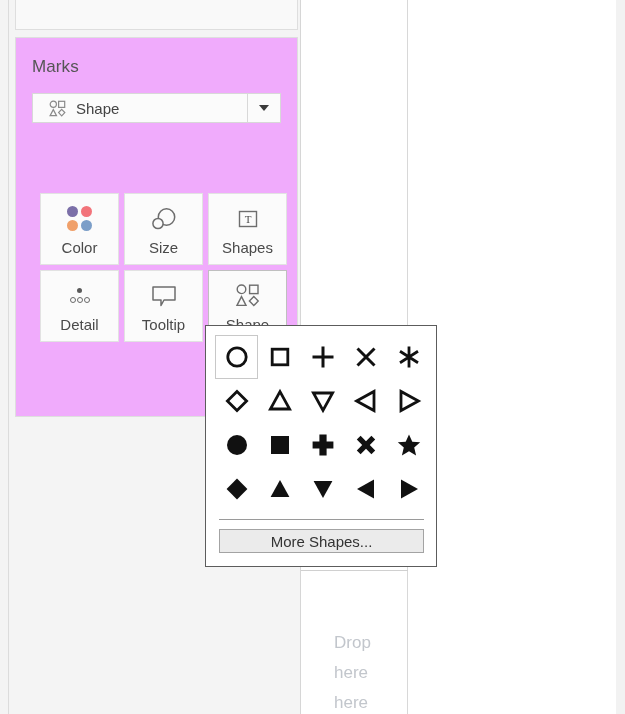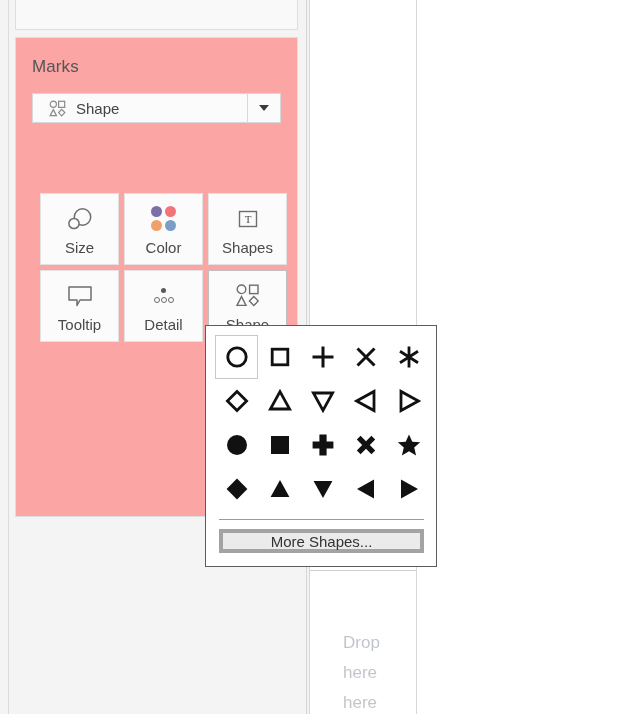--- a/index.html
+++ b/index.html
@@ -45,22 +45,22 @@
     width: 283px; height: 70px;
     background: #f9f9f9;
     border: 1px solid #dedede;
     box-sizing: border-box;
   }
 
   
   #marks-card {
     position: absolute;
     left: 15px; top: 37px;
-    width: 283px; height: 480px;
-    background: #fca5a5;
+    width: 283px; height: 380px;
+    background: #f0abfc;
     border: 1px solid #dedede;
     box-sizing: border-box;
   }
   #marks-title {
     position: absolute;
     left: 16px; top: 19px;
     font-size: 17px;
     color: #555555;
     letter-spacing: 0.1px;
   }
@@ -166,21 +166,21 @@
     position: absolute;
     width: 6px; height: 6px; border-radius: 50%;
     border: 1px solid #6a6a6a;
     box-sizing: border-box;
     top: 12px;
   }
 
   
   #view-area {
     position: absolute;
-    left: 309px; top: 0;
+    left: 300px; top: 0;
     width: 316px; height: 714px;
     background: #ffffff;
   }
   #view-left-border {
     position: absolute;
     left: 0px; top: 0;
     width: 1px; height: 714px;
     background: #d6d6d6;
   }
   #view-right-border {
@@ -239,21 +239,21 @@
     position: absolute;
     left: 13px; top: 193px;
     width: 205px; height: 1px;
     background: #9a9a9a;
   }
   #more-shapes-button {
     position: absolute;
     left: 13px; top: 203px;
     width: 205px; height: 24px;
     background: #ebebeb;
-    border: 4px solid #a3a3a3;
+    border: 1px solid #a3a3a3;
     box-sizing: border-box;
     display: flex;
     align-items: center;
     justify-content: center;
     font-size: 15px;
     color: #333333;
   }
 </style>
 </head>
 <body>
@@ -282,75 +282,75 @@
         <span class="caret-down"></span>
       </span>
     </div>
 
     <div id="marks-buttons">
 
       <div class="mark-btn-row">
 
         <div class="mark-btn">
           <span class="mark-btn-icon">
-            <svg width="30" height="26" viewBox="0 0 30 26">
-              <circle cx="17.5" cy="11" r="8.2" fill="none" stroke="#6d6d6d" stroke-width="1.5"></circle>
-              <circle cx="9" cy="17.5" r="5.1" fill="#fbfbfb" stroke="#6d6d6d" stroke-width="1.5"></circle>
-            </svg>
-          </span>
-          <span class="mark-btn-label">Size</span>
-        </div>
-
-        <div class="mark-btn">
-          <span class="mark-btn-icon">
             <span class="color-dots">
               <span style="background:#7b6fa8"></span>
               <span style="background:#f2737a"></span>
               <span style="background:#f0a06a"></span>
               <span style="background:#7b9ec8"></span>
             </span>
           </span>
           <span class="mark-btn-label">Color</span>
         </div>
 
         <div class="mark-btn">
           <span class="mark-btn-icon">
+            <svg width="30" height="26" viewBox="0 0 30 26">
+              <circle cx="17.5" cy="11" r="8.2" fill="none" stroke="#6d6d6d" stroke-width="1.5"></circle>
+              <circle cx="9" cy="17.5" r="5.1" fill="#fbfbfb" stroke="#6d6d6d" stroke-width="1.5"></circle>
+            </svg>
+          </span>
+          <span class="mark-btn-label">Size</span>
+        </div>
+
+        <div class="mark-btn">
+          <span class="mark-btn-icon">
             <svg width="24" height="22" viewBox="0 0 24 22">
               <rect x="3.5" y="3.5" width="17" height="15" fill="none" stroke="#6d6d6d" stroke-width="1.4"></rect>
               <text x="12" y="15" font-family="'Liberation Serif', serif" font-size="11" fill="#4a4a4a" text-anchor="middle">T</text>
             </svg>
           </span>
           <span class="mark-btn-label">Shapes</span>
         </div>
 
       </div>
 
       <div class="mark-btn-row">
-
-        <div class="mark-btn">
-          <span class="mark-btn-icon">
-            <svg width="28" height="24" viewBox="0 0 28 24">
-              <path d="M3 3 H25 V16 H14 L11 21.5 V16 H3 Z" fill="none" stroke="#6d6d6d" stroke-width="1.5" stroke-linejoin="round"></path>
-            </svg>
-          </span>
-          <span class="mark-btn-label">Tooltip</span>
-        </div>
 
         <div class="mark-btn">
           <span class="mark-btn-icon">
             <span class="detail-icon">
               <span class="d-fill"></span>
               <span class="d-open" style="left:4px"></span>
               <span class="d-open" style="left:11px"></span>
               <span class="d-open" style="left:18px"></span>
             </span>
           </span>
           <span class="mark-btn-label">Detail</span>
         </div>
 
+        <div class="mark-btn">
+          <span class="mark-btn-icon">
+            <svg width="28" height="24" viewBox="0 0 28 24">
+              <path d="M3 3 H25 V16 H14 L11 21.5 V16 H3 Z" fill="none" stroke="#6d6d6d" stroke-width="1.5" stroke-linejoin="round"></path>
+            </svg>
+          </span>
+          <span class="mark-btn-label">Tooltip</span>
+        </div>
+
         <div class="mark-btn active">
           <span class="mark-btn-icon">
             <svg width="26" height="25" viewBox="0 0 26 25">
               <circle cx="6.5" cy="6.3" r="4.3" fill="none" stroke="#6d6d6d" stroke-width="1.4"></circle>
               <rect x="14.6" y="2.2" width="8.4" height="8.4" fill="none" stroke="#6d6d6d" stroke-width="1.4"></rect>
               <path d="M6.5 13.6 L11 22.4 L2 22.4 Z" fill="none" stroke="#6d6d6d" stroke-width="1.4"></path>
               <path d="M18.8 13.4 L23.2 18 L18.8 22.6 L14.4 18 Z" fill="none" stroke="#6d6d6d" stroke-width="1.4"></path>
             </svg>
           </span>
           <span class="mark-btn-label">Shape</span>

